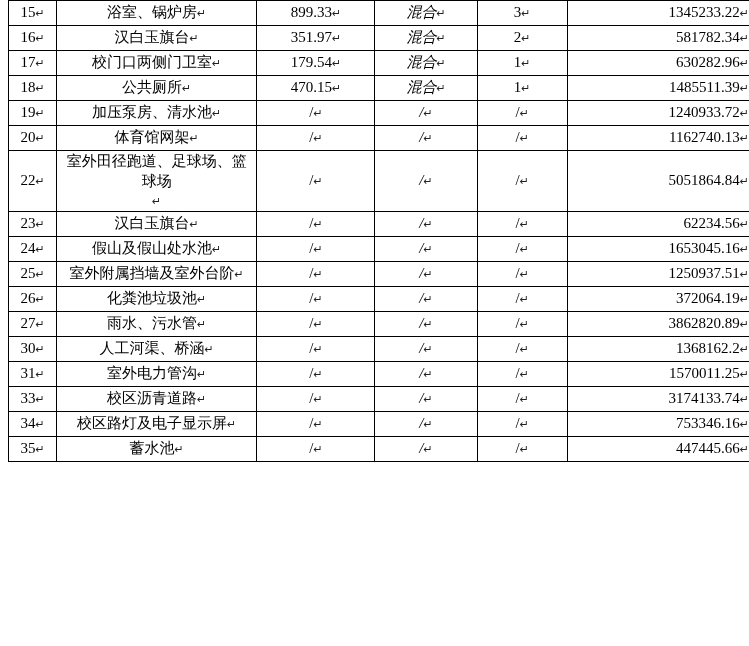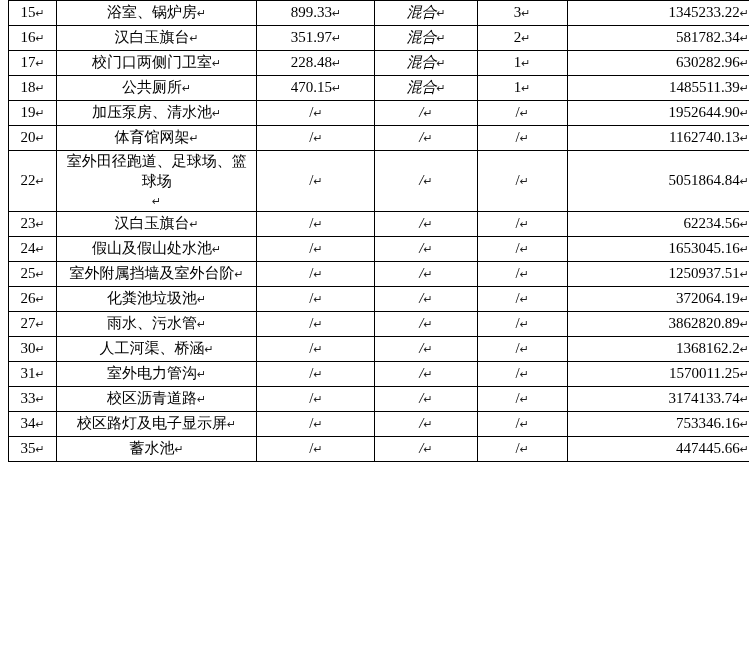--- a/index.html
+++ b/index.html
@@ -69,40 +69,40 @@
           <td class="col-idx"><span class="name-wrap">16</span><span class="pmark">↵</span></td>
           <td class="col-name"><span class="name-wrap">汉白玉旗台</span><span class="pmark">↵</span></td>
           <td class="col-area"><span class="name-wrap">351.97</span><span class="pmark">↵</span></td>
           <td class="col-struct"><span class="name-wrap">混合</span><span class="pmark">↵</span></td>
           <td class="col-floors"><span class="name-wrap">2</span><span class="pmark">↵</span></td>
           <td class="col-value"><span class="name-wrap">581782.34</span><span class="pmark">↵</span></td>
         </tr>
         <tr>
           <td class="col-idx"><span class="name-wrap">17</span><span class="pmark">↵</span></td>
           <td class="col-name"><span class="name-wrap">校门口两侧门卫室</span><span class="pmark">↵</span></td>
-          <td class="col-area"><span class="name-wrap">228.48</span><span class="pmark">↵</span></td>
+          <td class="col-area"><span class="name-wrap">179.54</span><span class="pmark">↵</span></td>
           <td class="col-struct"><span class="name-wrap">混合</span><span class="pmark">↵</span></td>
           <td class="col-floors"><span class="name-wrap">1</span><span class="pmark">↵</span></td>
           <td class="col-value"><span class="name-wrap">630282.96</span><span class="pmark">↵</span></td>
         </tr>
         <tr>
           <td class="col-idx"><span class="name-wrap">18</span><span class="pmark">↵</span></td>
           <td class="col-name"><span class="name-wrap">公共厕所</span><span class="pmark">↵</span></td>
           <td class="col-area"><span class="name-wrap">470.15</span><span class="pmark">↵</span></td>
           <td class="col-struct"><span class="name-wrap">混合</span><span class="pmark">↵</span></td>
           <td class="col-floors"><span class="name-wrap">1</span><span class="pmark">↵</span></td>
           <td class="col-value"><span class="name-wrap">1485511.39</span><span class="pmark">↵</span></td>
         </tr>
         <tr>
           <td class="col-idx"><span class="name-wrap">19</span><span class="pmark">↵</span></td>
           <td class="col-name"><span class="name-wrap">加压泵房、清水池</span><span class="pmark">↵</span></td>
           <td class="col-area"><span class="name-wrap">/</span><span class="pmark">↵</span></td>
           <td class="col-struct"><span class="name-wrap">/</span><span class="pmark">↵</span></td>
           <td class="col-floors"><span class="name-wrap">/</span><span class="pmark">↵</span></td>
-          <td class="col-value"><span class="name-wrap">1952644.90</span><span class="pmark">↵</span></td>
+          <td class="col-value"><span class="name-wrap">1240933.72</span><span class="pmark">↵</span></td>
         </tr>
         <tr>
           <td class="col-idx"><span class="name-wrap">20</span><span class="pmark">↵</span></td>
           <td class="col-name"><span class="name-wrap">体育馆网架</span><span class="pmark">↵</span></td>
           <td class="col-area"><span class="name-wrap">/</span><span class="pmark">↵</span></td>
           <td class="col-struct"><span class="name-wrap">/</span><span class="pmark">↵</span></td>
           <td class="col-floors"><span class="name-wrap">/</span><span class="pmark">↵</span></td>
           <td class="col-value"><span class="name-wrap">1162740.13</span><span class="pmark">↵</span></td>
         </tr>
         <tr>

